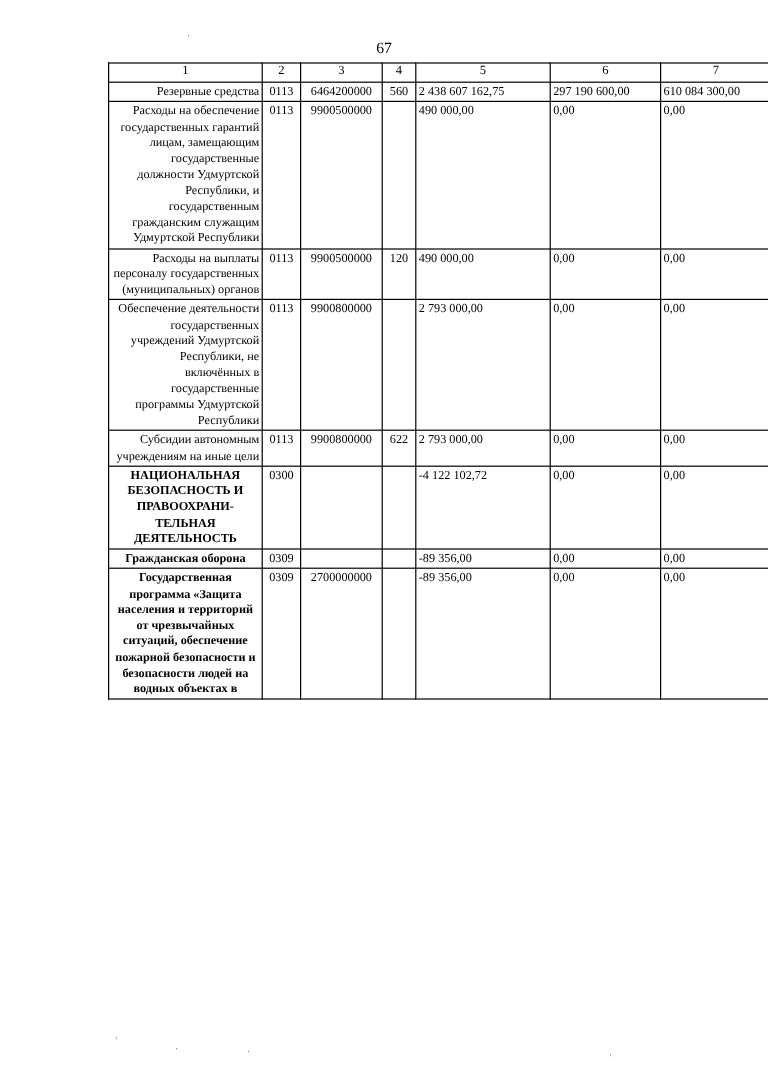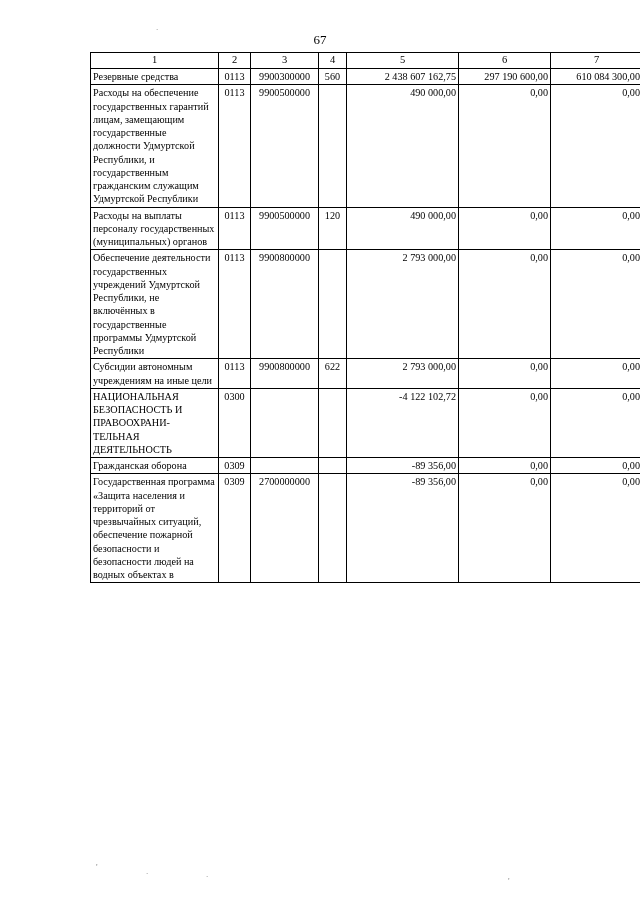--- a/index.html
+++ b/index.html
@@ -55,25 +55,25 @@
   col.c5 { width: 112px; }
   col.c6 { width: 92px; }
   col.c7 { width: 92px; }
 
   tr.head td {
     text-align: center;
     font-size: 10.5px;
     padding: 0 2px 1px 2px;
     height: 14px;
   }
-  .num { text-align: right; white-space: nowrap; margin-top: 16px; }
+  .num { text-align: left; white-space: nowrap; margin-top: 16px; }
   .ctr { text-align: center; white-space: nowrap; margin-top: 24px; }
   .bold { font-weight: normal; }
-  .name { text-align: left; }
-  .name-bold { text-align: left; font-weight: normal; }
+  .name { text-align: right; }
+  .name-bold { text-align: center; font-weight: bold; }
   
   td.bottom { vertical-align: bottom; }
 
   .speckle {
     position: absolute;
     font-size: 9px;
     color: #8a8a8a;
   }
   .sp1 { left: 156px; top: 22px; }
   .sp2 { left: 96px; top: 862px; }
@@ -112,21 +112,21 @@
           <td>3</td>
           <td>4</td>
           <td>5</td>
           <td>6</td>
           <td>7</td>
         </tr>
 
         <tr>
           <td class="name">Резервные средства</td>
           <td class="ctr">0113</td>
-          <td class="ctr">9900300000</td>
+          <td class="ctr">6464200000</td>
           <td class="ctr">560</td>
           <td class="num">2 438 607 162,75</td>
           <td class="num">297 190 600,00</td>
           <td class="num">610 084 300,00</td>
         </tr>
 
         <tr>
           <td class="name">Расходы на обеспечение государственных гарантий лицам, замещающим государственные должности Удмуртской Республики, и государственным гражданским служащим Удмуртской Республики</td>
           <td class="ctr bottom">0113</td>
           <td class="ctr bottom">9900500000</td>

